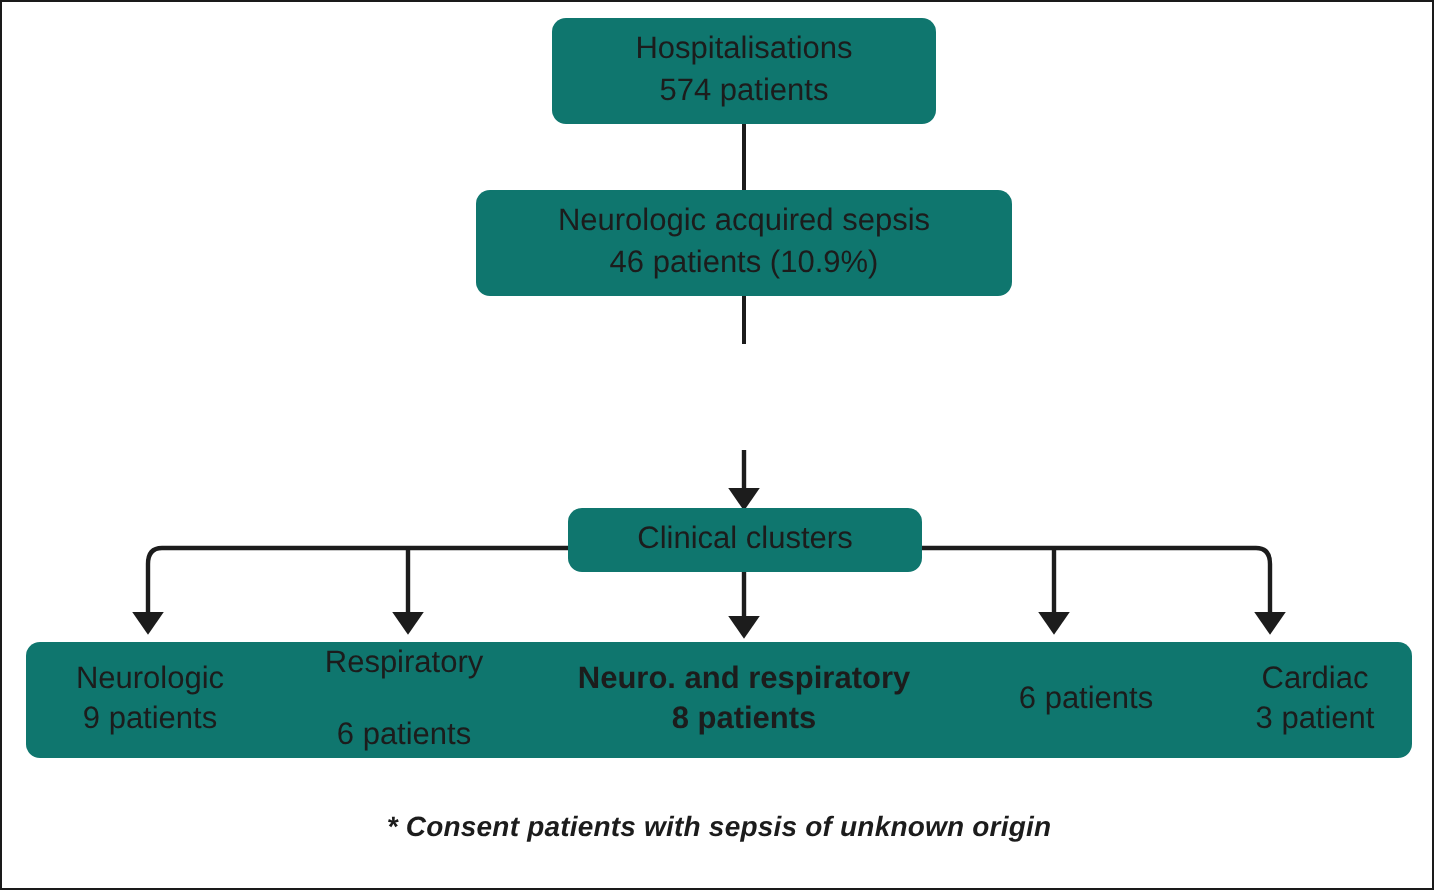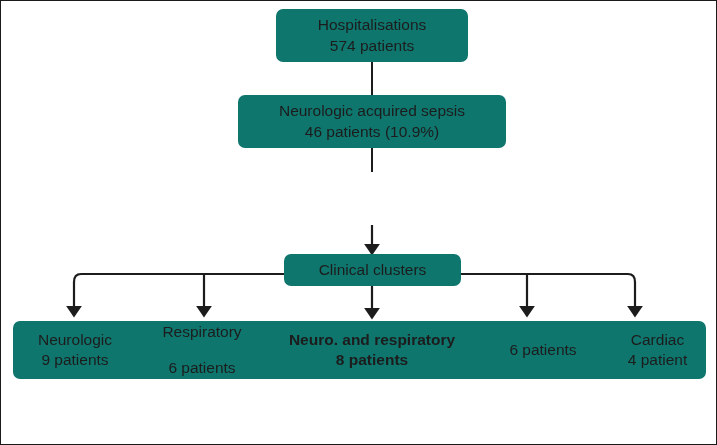--- a/index.html
+++ b/index.html
@@ -139,18 +139,19 @@
     </div>
     <div class="band-cell" id="cell-neurores">
       <span class="ln">Neuro. and respiratory</span>
       <span class="ln">8 patients</span>
     </div>
     <div class="band-cell" id="cell-hepatorenal">
       <span class="ln">6 patients</span>
     </div>
     <div class="band-cell" id="cell-cardiac">
       <span class="ln">Cardiac</span>
-      <span class="ln">4 patient</span>
+      <span class="ln">3 patient</span>
     </div>
   </div>
 
+  <div class="footnote">* Consent patients with sepsis of unknown origin</div>
 
 </div>
 
 </body></html>

